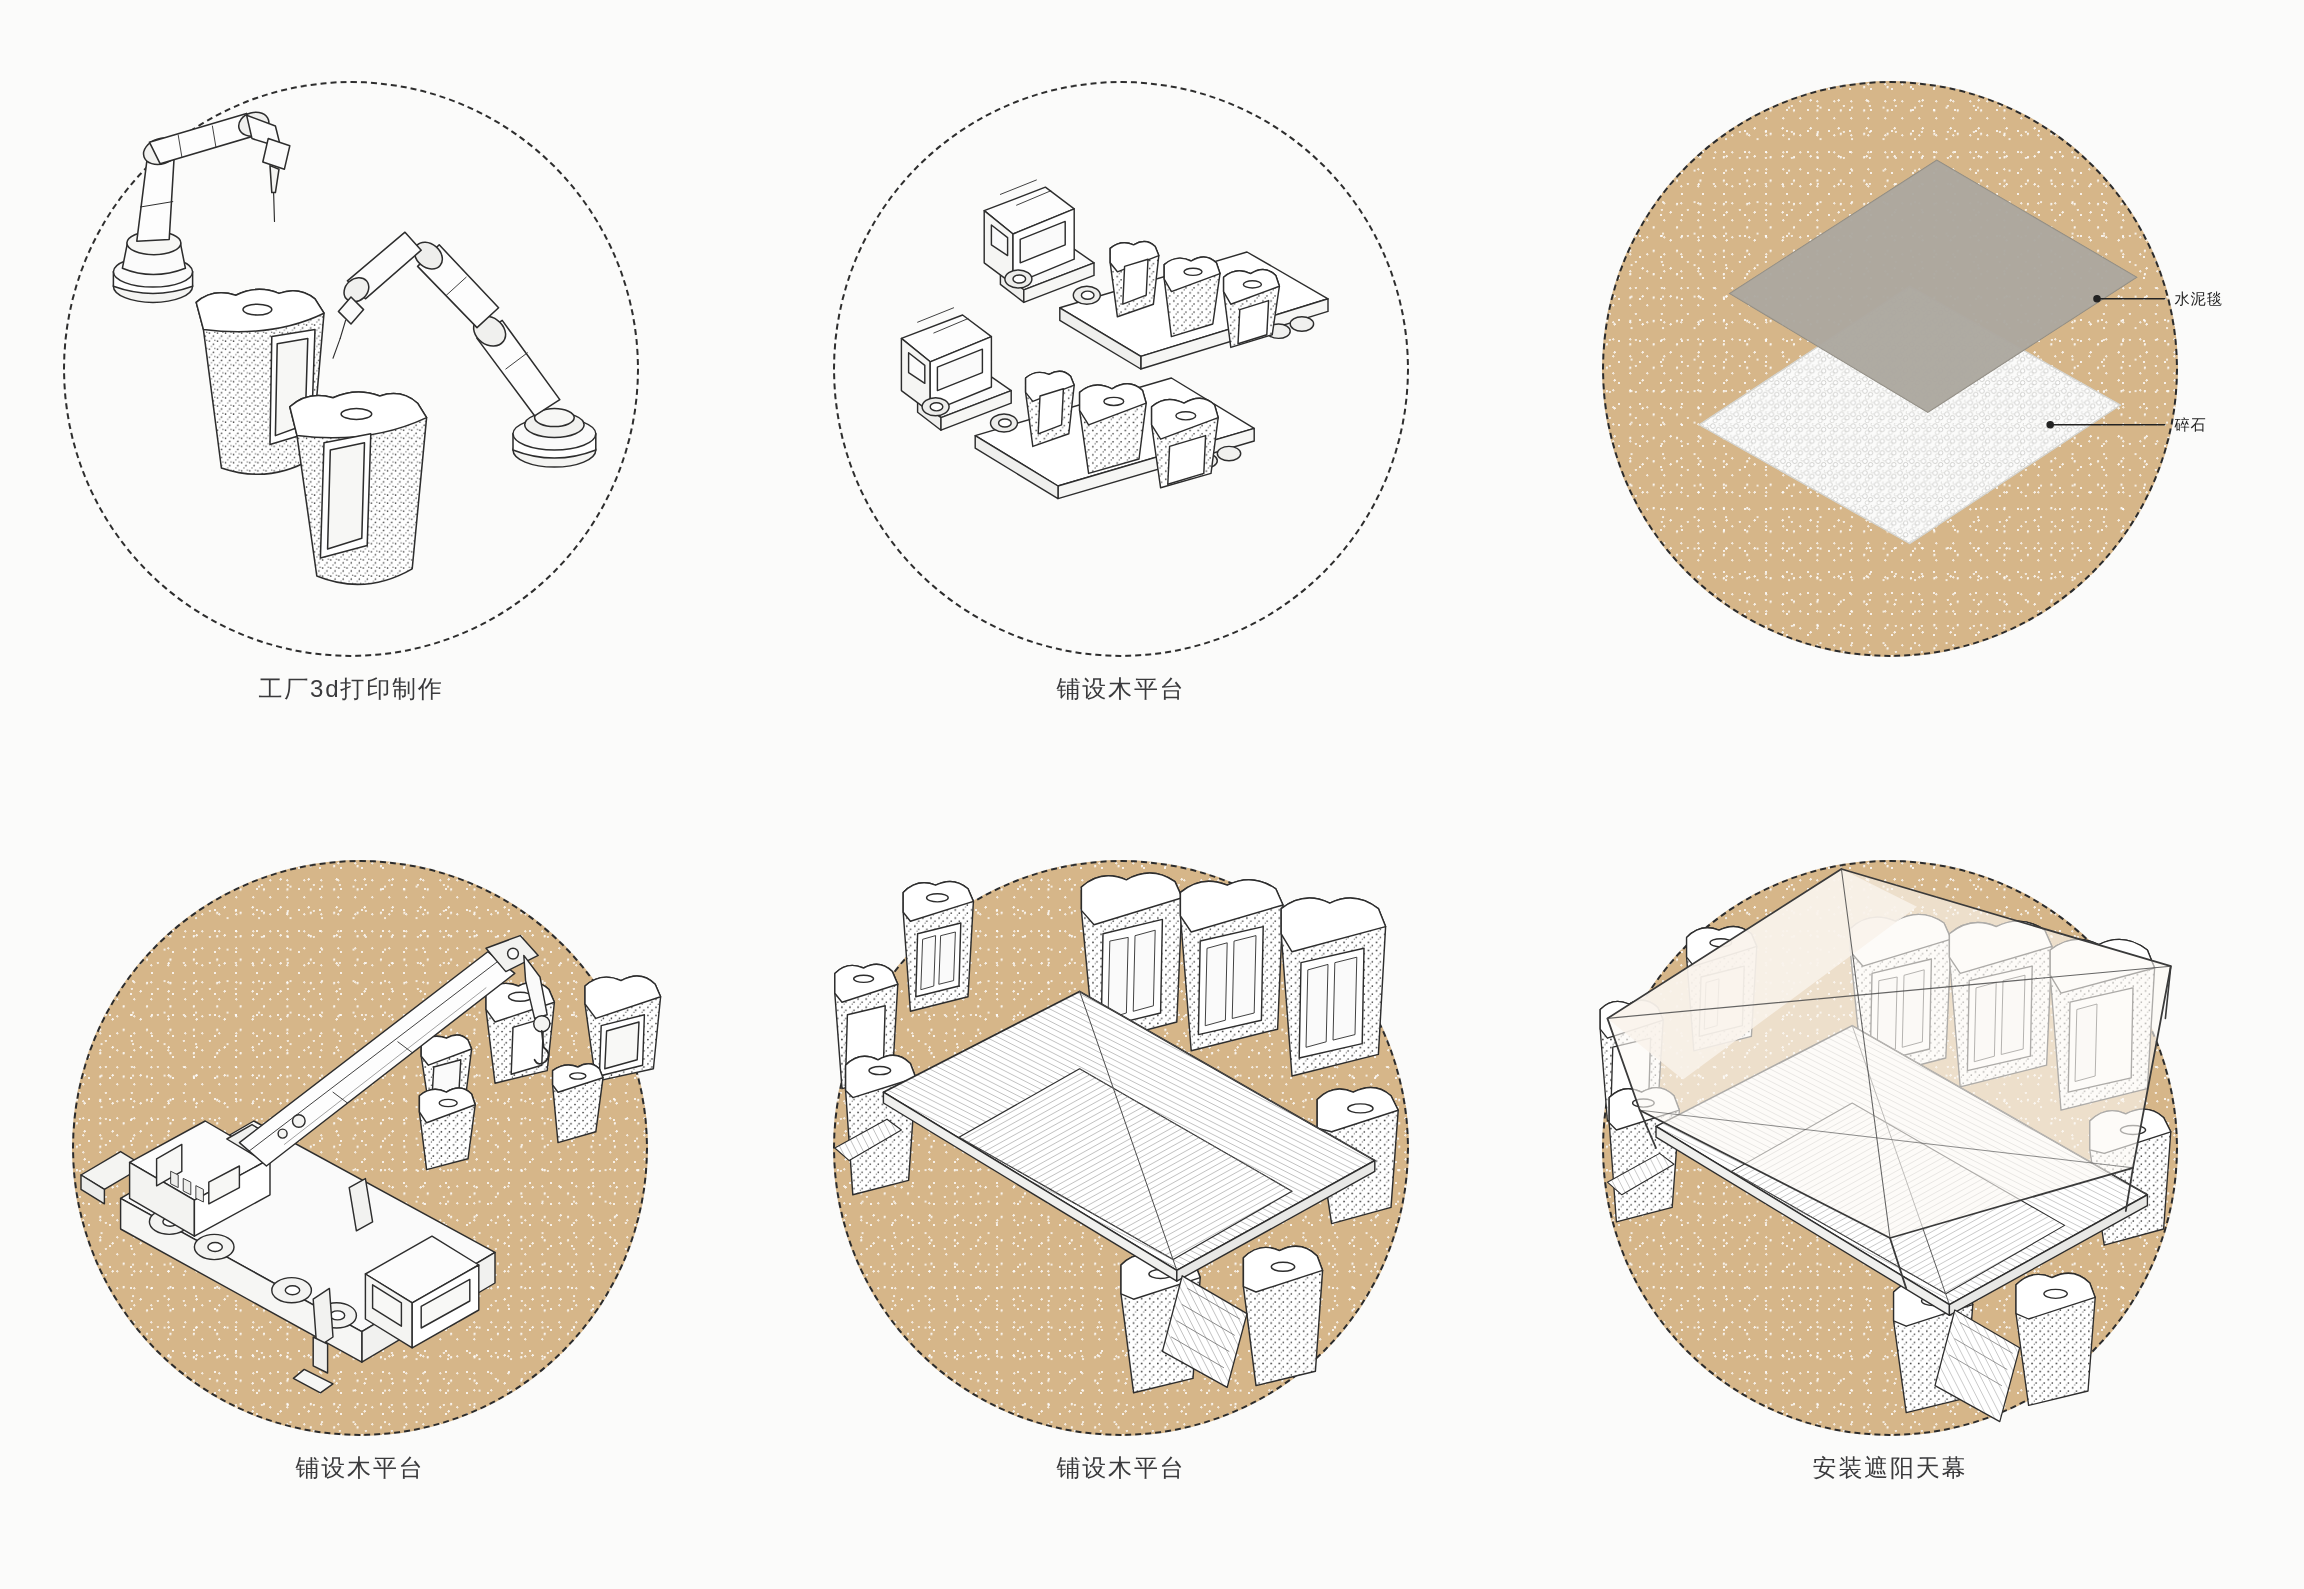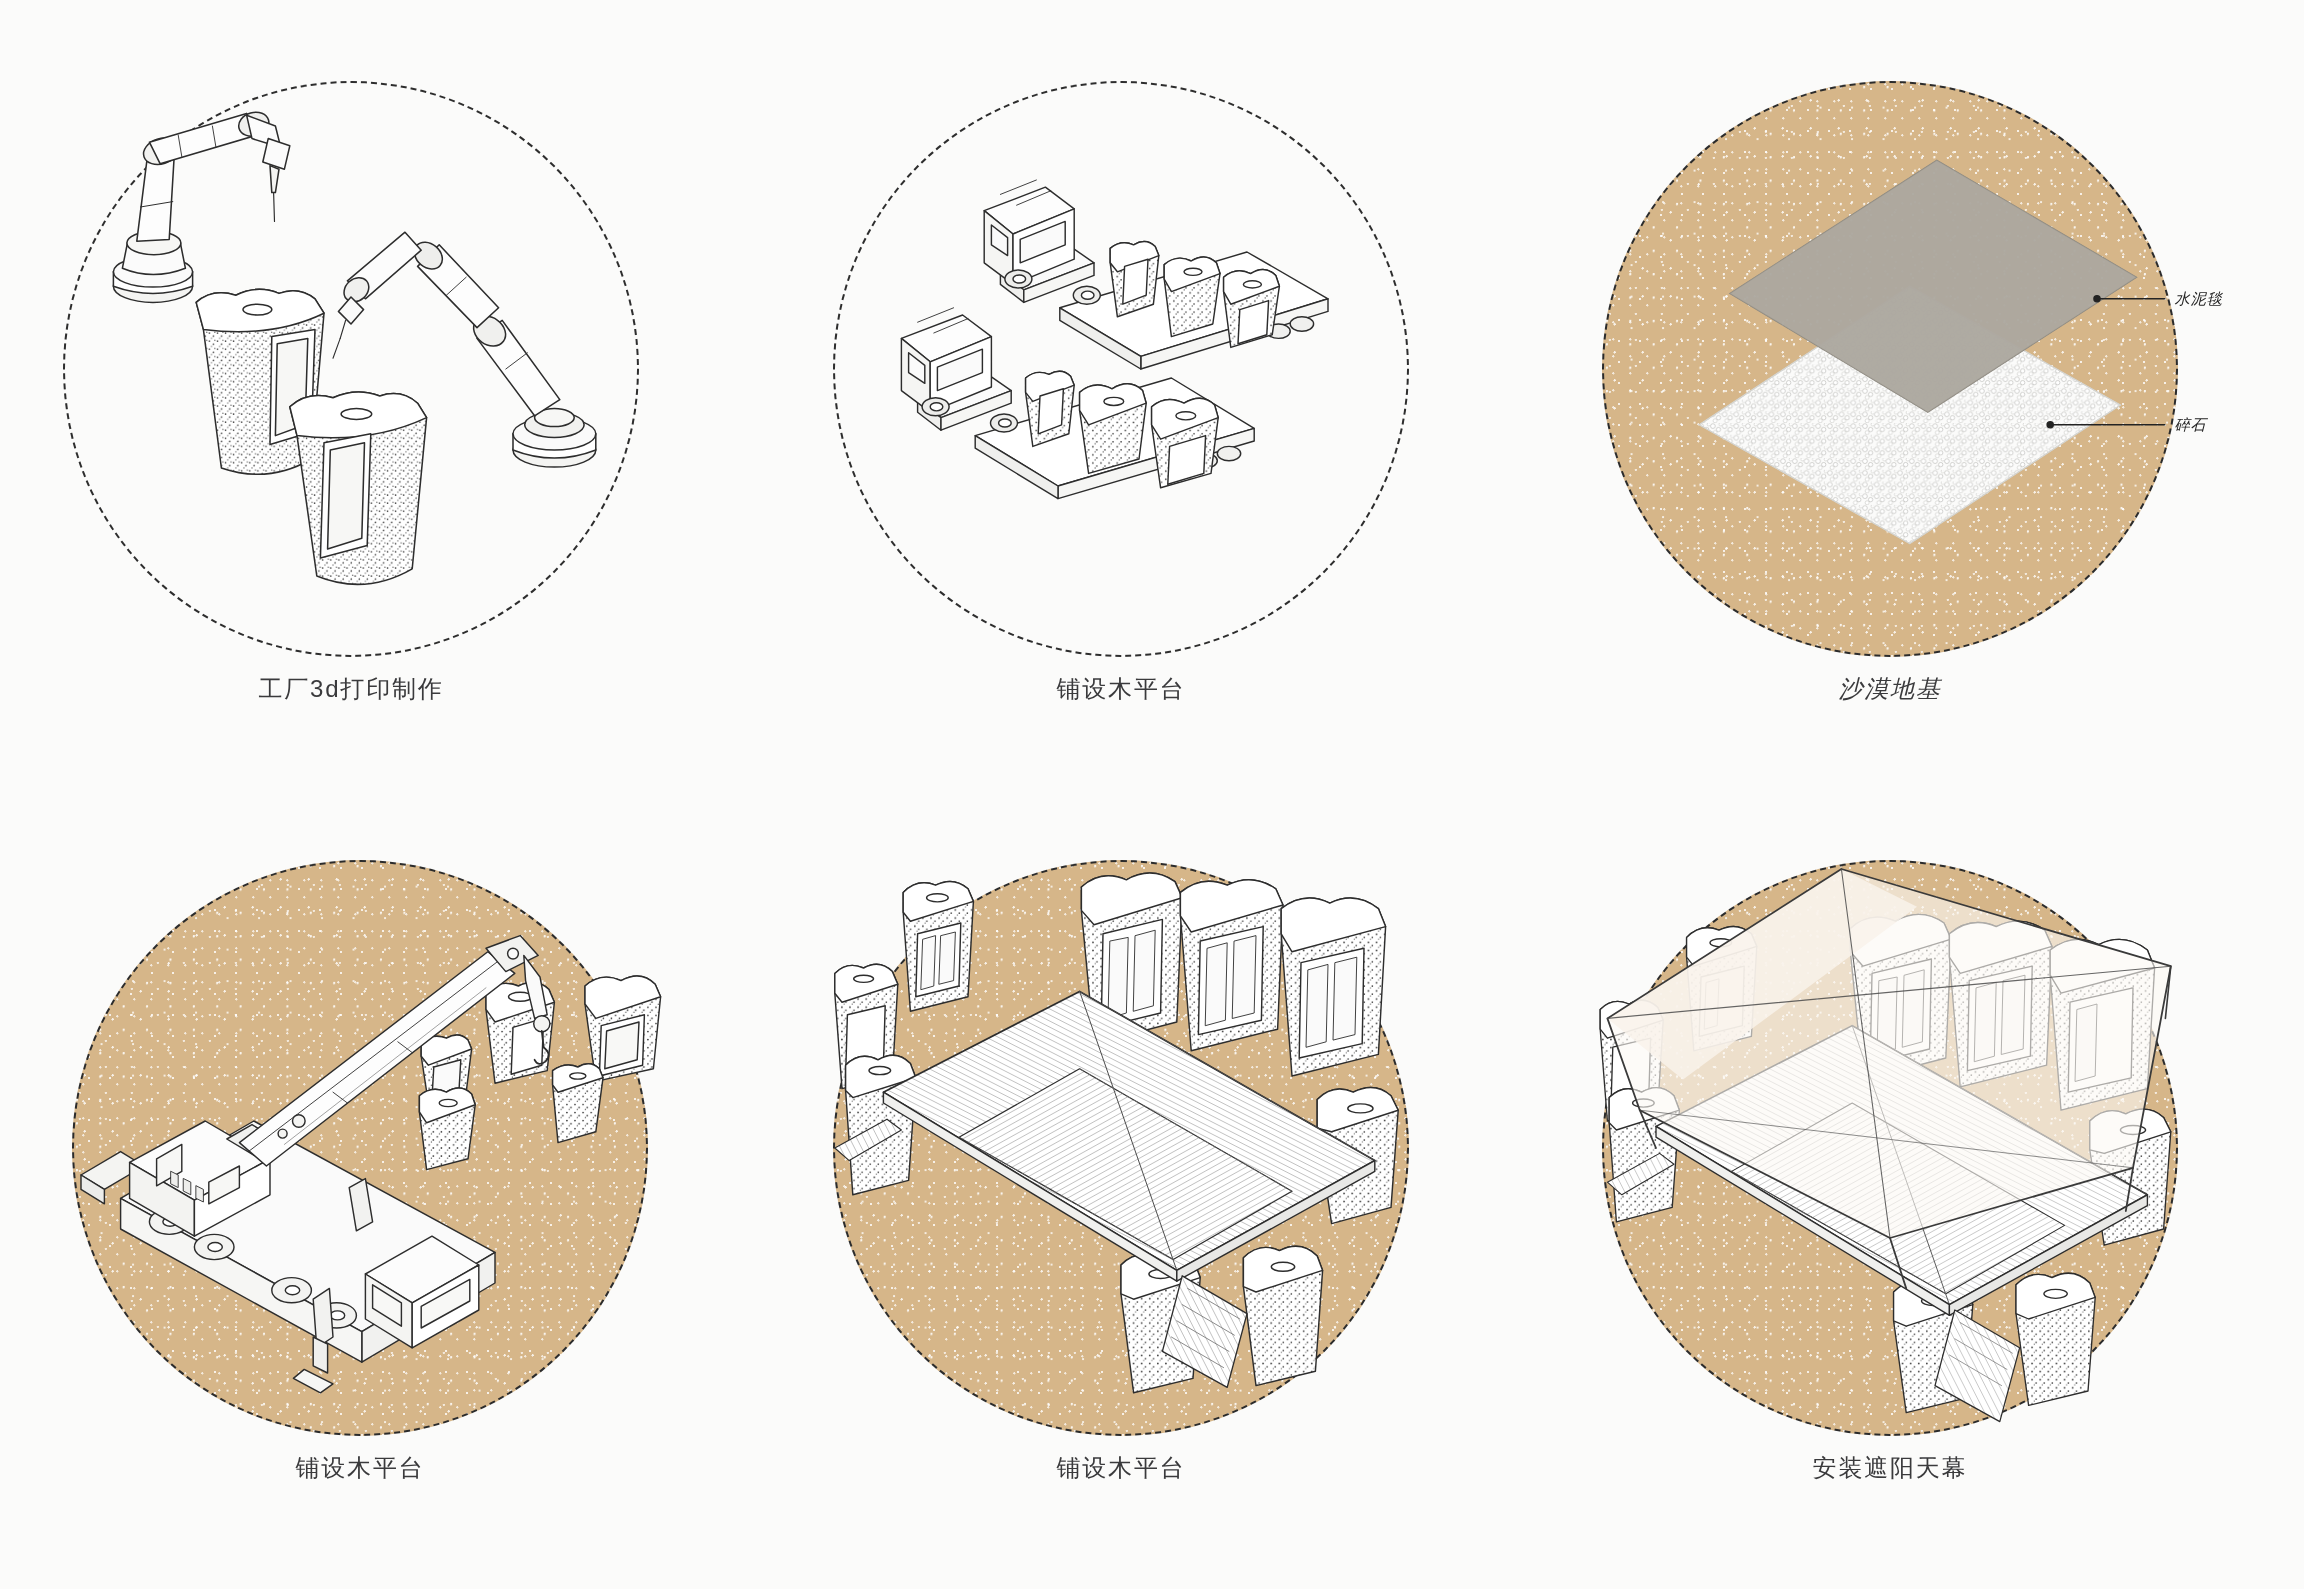--- a/index.html
+++ b/index.html
@@ -271,21 +271,21 @@
                 <ellipse cx="402" cy="382" rx="11" ry="4.5" fill="#ffffff"></ellipse>
                 <path d="M384 416 L424 404 L422 446 L382 458 Z" fill="#ffffff"></path>
               </g>
             </g>
           </g>
         </svg>
       </div>
       <div class="caption">铺设木平台</div>
     </div>
 
-    <div class="cell" style="left:1539px; top:72px;font-style:italic;">
+    <div class="cell" style="left:1539px; top:72px;">
       <div class="vignette">
         <div class="circle-sand"></div>
         <svg class="art" viewBox="0 0 660 660">
           <defs>
             <pattern id="gravel" width="13" height="13" patternUnits="userSpaceOnUse">
               <rect width="13" height="13" fill="#fbfbfa"></rect>
               <circle cx="3.2" cy="3.4" r="2.6" fill="#ffffff" stroke="#b9b9b6" stroke-width="0.7"></circle>
               <circle cx="9.4" cy="7.2" r="2.4" fill="#ffffff" stroke="#b9b9b6" stroke-width="0.7"></circle>
               <circle cx="5.6" cy="10.6" r="2.2" fill="#ffffff" stroke="#c2c2bf" stroke-width="0.6"></circle>
               <circle cx="11.8" cy="1.4" r="1.9" fill="#ffffff" stroke="#c2c2bf" stroke-width="0.6"></circle>
@@ -305,21 +305,20 @@
           <g stroke="#232323" stroke-width="1.6" fill="#232323">
             <circle cx="560" cy="252" r="3.4"></circle>
             <path d="M560 252 L636 252"></path>
             <circle cx="508" cy="392" r="3.4"></circle>
             <path d="M508 392 L636 392"></path>
           </g>
           <text x="646" y="258" font-size="17" fill="#232323" letter-spacing="1">水泥毯</text>
           <text x="646" y="398" font-size="17" fill="#232323" letter-spacing="1">碎石</text>
         </svg>
       </div>
-      <div class="caption">沙漠地基</div>
     </div>
 
     <div class="cell" style="left:9px; top:851px;">
       <div class="vignette">
         <div class="circle-sand"></div>
         <svg class="art" viewBox="0 0 660 660">
           <defs>
             <pattern id="stip4" width="9" height="9" patternUnits="userSpaceOnUse">
               <rect width="9" height="9" fill="#ffffff"></rect>
               <circle cx="1.9" cy="2.6" r="0.95" fill="#3a3a3a"></circle>

